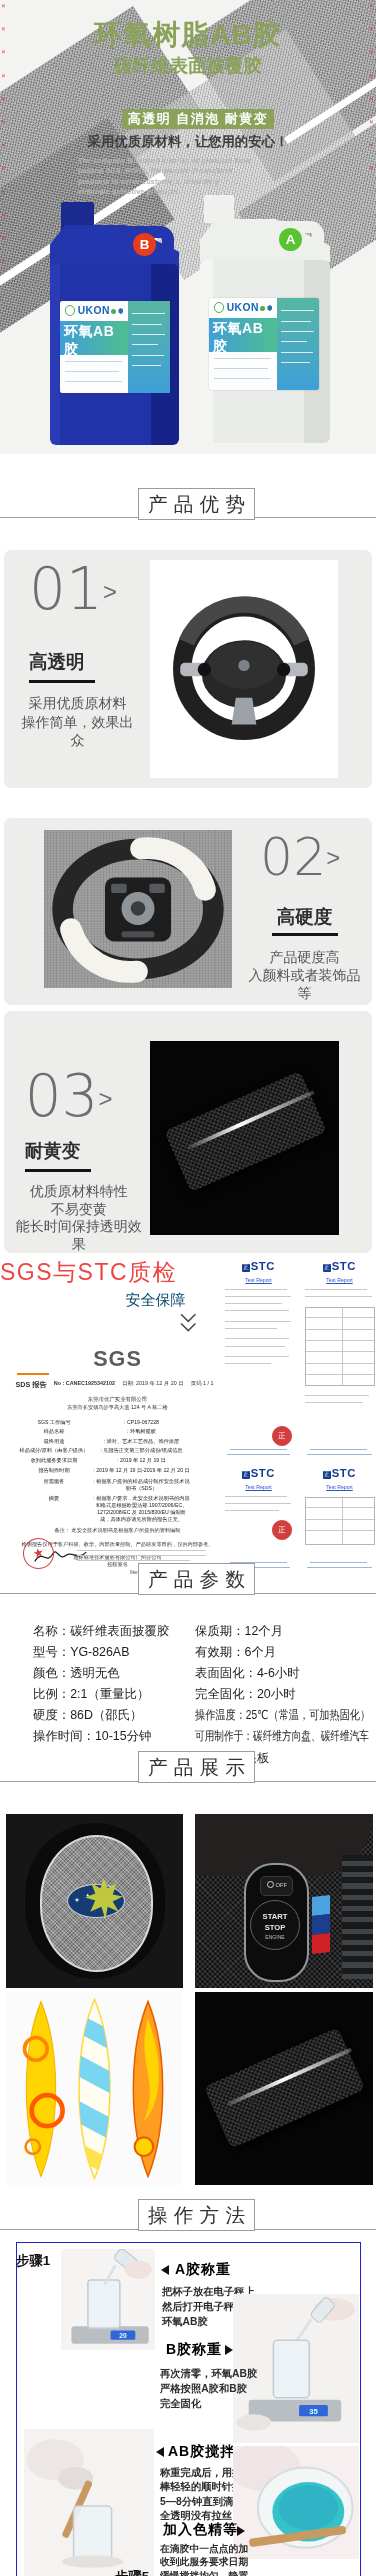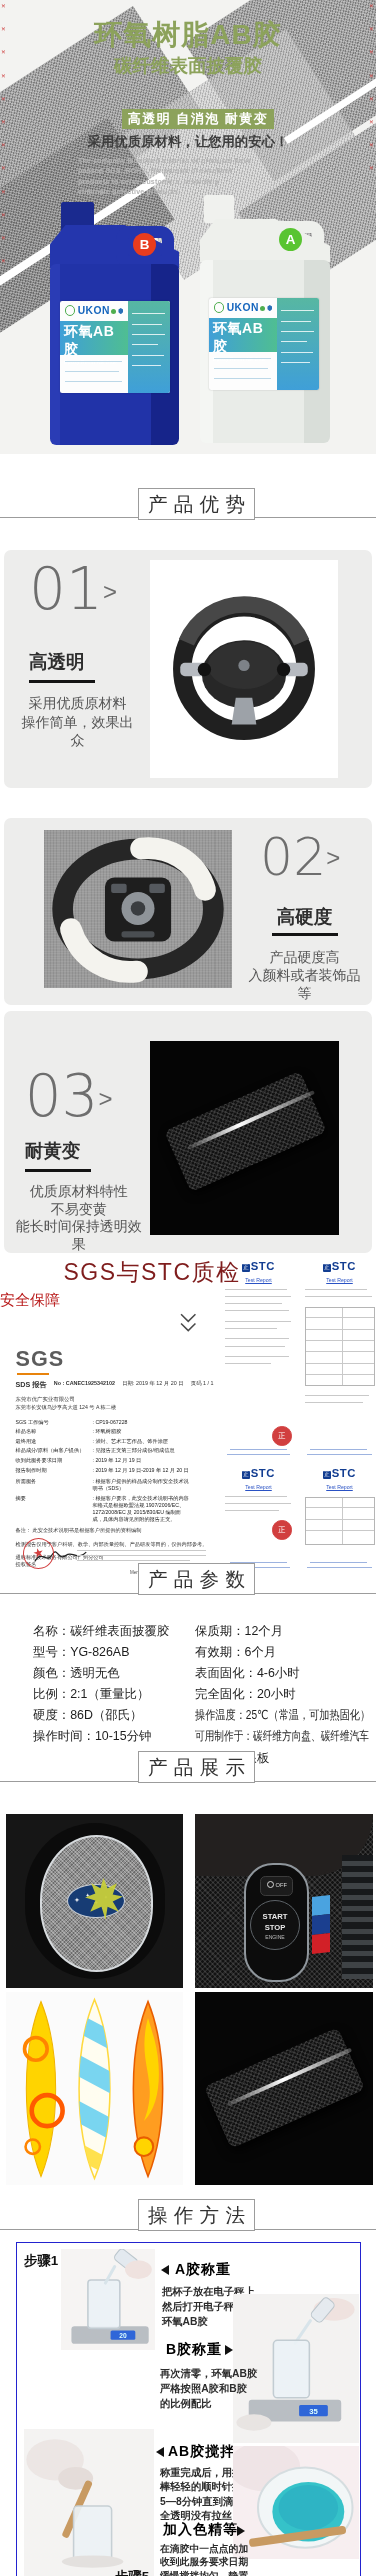--- a/index.html
+++ b/index.html
@@ -38,22 +38,22 @@
          text-align:center;line-height:30px;font-size:19.6px;color:#333;letter-spacing:6.2px;text-indent:6.2px;white-space:nowrap;}
   
   .panel{position:absolute;left:4.1px;width:368px;background:#ededec;border-radius:7px;}
   .num{font-size:58px;font-weight:100;color:#6e6e6e;line-height:1;font-family:"DejaVu Sans","Liberation Sans",sans-serif;}
   .num-arrow{font-size:24px;font-weight:100;color:#6e6e6e;vertical-align:9.3px;}
   .adv-title{font-size:18.5px;font-weight:bold;color:#2e2e2e;}
   .bar{position:absolute;width:66px;height:2.6px;background:#141414;}
   .adv-line{font-size:14px;color:#555;text-align:center;}
   .photo-card{position:absolute;overflow:hidden;}
   
-  .cert-big{width:304px;text-align:center;font-size:23px;font-weight:300;color:#7f1d1d;letter-spacing:1.5px;}
-  .cert-sub{width:311px;font-size:15px;color:#b91c1c;}
+  .cert-big{width:304px;font-size:23px;font-weight:300;color:#ef4444;letter-spacing:1.5px;}
+  .cert-sub{width:311px;text-align:center;font-size:15px;color:#0c4a6e;}
   .sgsdoc{font-size:5.2px;color:#333;}
   .sgsrow{display:flex;margin-bottom:2.6px;}
   .sgsrow .l{width:77px;flex:none;color:#222;}
   .sgsrow .v{width:98px;color:#222;}
   .gline{position:absolute;height:1px;background:#c9c9c9;}
   .stc-logo{font-weight:bold;color:#123d91;font-size:11.3px;letter-spacing:0.5px;}
   .stc-sq{display:inline-block;width:7.7px;height:7.7px;background:#123d91;color:#fff;font-size:5.7px;line-height:7.7px;
           text-align:center;border-radius:1px;vertical-align:1px;margin-right:1px;}
   .stc-rep{color:#2a52c4;font-size:5.2px;text-decoration:underline;}
   .stamp{position:absolute;border:1.5px solid #cd2b2b;border-radius:50%;color:#cd2b2b;text-align:center;opacity:.9;}
@@ -252,21 +252,21 @@
     </div>
   </div>
 
   <div class="abs cert-big" style="top:1257px;">SGS与STC质检</div>
   <div class="abs cert-sub" style="top:1291px;">安全保障</div>
   <svg class="abs" style="left:179px;top:1313px;" width="18.5" height="23" viewBox="0 0 36 44">
     <path d="M4,2 L18,16 L32,2" fill="none" stroke="#4a4a4a" stroke-width="3"></path>
     <path d="M4,20 L18,34 L32,20" fill="none" stroke="#4a4a4a" stroke-width="3"></path>
   </svg>
 
-  <div class="abs sgsdoc" style="left:15.5px;top:1346px;width:204px;height:237px;">
+  <div class="abs sgsdoc" style="left:15.5px;top:1346px;width:204px;height:237px;text-align:center;">
     <div style="font-size:21.6px;font-weight:bold;color:#5c5c5c;letter-spacing:1px;">SGS</div>
     <div style="width:32px;height:1.5px;background:#e8830c;margin:1px 0 5.2px 1px;"></div>
     <div style="display:flex;gap:7.2px;margin-bottom:6.2px;">
       <span style="font-size:7.2px;font-weight:bold;">SDS 报告</span>
       <span style="font-size:5.4px;font-weight:bold;">No : CANEC1925342102</span>
       <span style="font-size:5.4px;">日期: 2019 年 12 月 20 日</span>
       <span style="font-size:5.4px;">页码 1 / 1</span>
     </div>
     <div style="font-size:5.4px;margin-bottom:1.5px;">东莞市优广实业有限公司</div>
     <div style="font-size:5.2px;margin-bottom:7.2px;">东莞市长安镇乌沙亨高大道 124 号 A 栋二楼</div>
@@ -461,21 +461,21 @@
   <div class="photo-card" style="left:195px;top:1992px;width:178px;height:193px;background:#060606;">
     <div class="abs weave-dark" style="left:15.5px;top:62px;width:147px;height:68px;border-radius:8.2px;transform:rotate(-24deg);box-shadow:0 5.2px 10.3px rgba(0,0,0,.85);"></div>
     <div class="abs" style="left:27px;top:83px;width:135px;height:3.6px;background:linear-gradient(90deg,rgba(255,255,255,.15),#fff 45%,rgba(255,255,255,.25));transform:rotate(-24deg);border-radius:2.1px;"></div>
   </div>
 
   <div class="t-line" style="top:2229px;"></div>
   <div class="t-box" style="top:2199px;">操作方法</div>
 
   <div class="abs" style="left:15.5px;top:2242px;width:345px;height:406px;border:1.5px solid #2323cf;box-sizing:border-box;background:#fff;"></div>
 
-  <div class="step-label" style="left:24px;top:2252px;">步骤1</div>
+  <div class="step-label" style="left:16px;top:2252px;">步骤1</div>
   <div class="photo-card" style="left:61px;top:2249px;width:94px;height:101px;background:#f6f4f3;">
     <svg width="94" height="101" viewBox="0 0 182 196">
       <rect x="20" y="150" width="150" height="34" rx="6" fill="#b9bec3"></rect>
       <rect x="96" y="158" width="48" height="18" rx="3" fill="#2f66d8"></rect>
       <text x="120" y="172" text-anchor="middle" fill="#dff" font-size="13" font-weight="bold">20</text>
       <rect x="52" y="60" width="62" height="94" rx="6" fill="rgba(235,242,246,.9)" stroke="#c2ccd2" stroke-width="3"></rect>
       <rect x="104" y="8" width="44" height="26" rx="8" fill="rgba(225,232,238,.95)" stroke="#bcc6cc" stroke-width="2" transform="rotate(38 126 21)"></rect>
       <path d="M104,34 L86,66" stroke="#d8e4ea" stroke-width="6" stroke-linecap="round"></path>
       <ellipse cx="150" cy="40" rx="26" ry="18" fill="#efe2df"></ellipse>
     </svg>
@@ -499,21 +499,21 @@
       <rect x="128" y="216" width="56" height="22" rx="3" fill="#2f66d8"></rect>
       <text x="156" y="233" text-anchor="middle" fill="#dff" font-size="15" font-weight="bold">35</text>
       <ellipse cx="40" cy="250" rx="34" ry="16" fill="#e8e4e2"></ellipse>
     </svg>
   </div>
   <div class="red-t" style="left:166px;top:2341px;">B胶称重</div>
   <div class="tri-r" style="left:225px;top:2345px;"></div>
   <div class="step-desc" style="left:160px;top:2366px;">
     <div>再次清零，环氧AB胶</div>
     <div>严格按照A胶和B胶</div>
-    <div>的比例配比</div>
+    <div>完全固化</div>
   </div>
 
   <div class="step-label" style="left:114px;top:2430px;">步骤3</div>
   <div class="photo-card" style="left:24px;top:2429px;width:130px;height:149px;background:#f4f3f2;">
     <svg width="130" height="149" viewBox="0 0 252 290">
       <ellipse cx="60" cy="60" rx="56" ry="40" fill="#ece6e4"></ellipse>
       <ellipse cx="100" cy="96" rx="34" ry="22" fill="#e4dcd9"></ellipse>
       <rect x="96" y="96" width="14" height="120" rx="6" fill="#c89a62" transform="rotate(24 103 156)"></rect>
       <rect x="96" y="150" width="74" height="110" rx="8" fill="rgba(236,242,245,.92)" stroke="#c6cfd4" stroke-width="3"></rect>
       <ellipse cx="133" cy="258" rx="60" ry="12" fill="#e3e0de"></ellipse>

